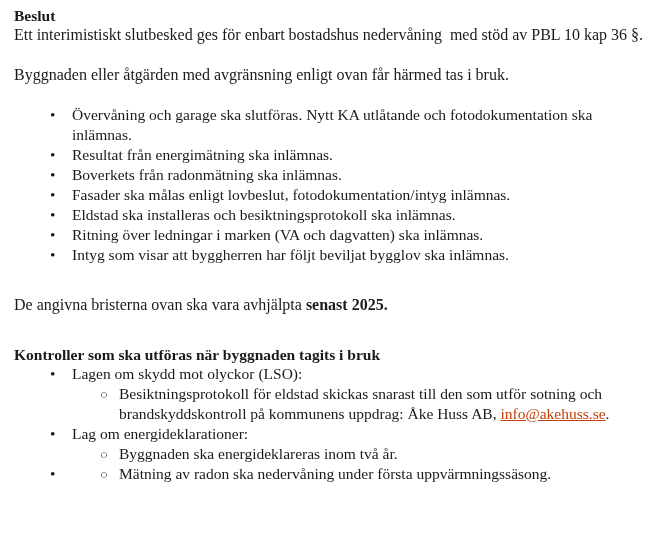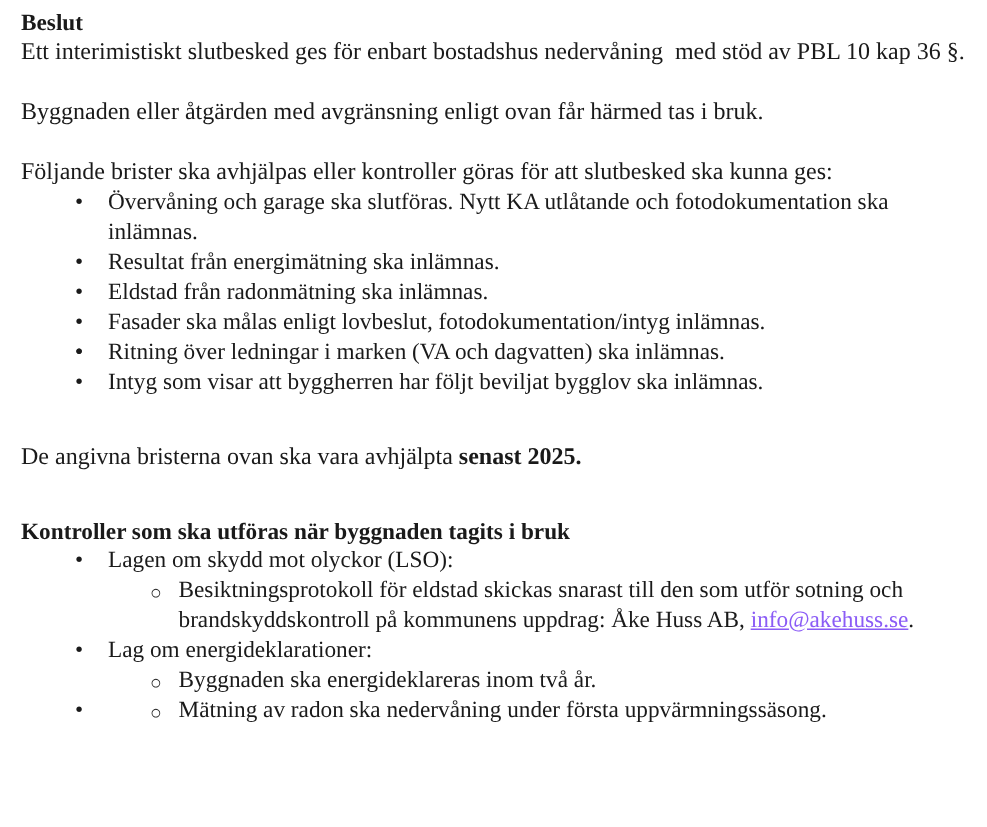--- a/index.html
+++ b/index.html
@@ -74,21 +74,21 @@
     margin: 0;
   }
   ul.lvl2 > li.subbullet > .marker-o {
     position: absolute;
     left: 28px;
     top: 0;
     font-size: 13px;
     line-height: 21px;
   }
   .mail-link {
-    color: #8b5cf6;
+    color: #c2410c;
     text-decoration: underline;
   }
   b.inline-bold {
     font-weight: bold;
     text-align: right;
   }
   .nowrapfix {
     white-space: pre-wrap;
   }
 </style>
@@ -100,41 +100,41 @@
   <h1 class="h-bold">Beslut</h1>
 
   <p class="para nowrapfix">Ett interimistiskt slutbesked ges för enbart bostadshus nedervåning  med stöd av PBL 10 kap 36 §.</p>
 
   <div class="spacer-line"></div>
 
   <p class="para">Byggnaden eller åtgärden med avgränsning enligt ovan får härmed tas i bruk.</p>
 
   <div class="spacer-line"></div>
 
-  <p class="para">Följande brister ska avhjälpas eller kontroller göras för att slutbesked ska kunna ges:</p>
 
   <ul class="lvl1">
     <li class="bullet">
       <span class="marker">•</span>
       <span>Övervåning och garage ska slutföras. Nytt KA utlåtande och fotodokumentation ska inlämnas.</span>
     </li>
     <li class="bullet">
       <span class="marker">•</span>
       <span>Resultat från energimätning ska inlämnas.</span>
     </li>
     <li class="bullet">
       <span class="marker">•</span>
-      <span>Eldstad från radonmätning ska inlämnas.</span>
+      <span>Boverkets från radonmätning ska inlämnas.</span>
     </li>
     <li class="bullet">
       <span class="marker">•</span>
       <span>Fasader ska målas enligt lovbeslut, fotodokumentation/intyg inlämnas.</span>
     </li>
     <li class="bullet">
       <span class="marker">•</span>
+      <span>Eldstad ska installeras och besiktningsprotokoll ska inlämnas.</span>
     </li>
     <li class="bullet">
       <span class="marker">•</span>
       <span>Ritning över ledningar i marken (VA och dagvatten) ska inlämnas.</span>
     </li>
     <li class="bullet">
       <span class="marker">•</span>
       <span>Intyg som visar att byggherren har följt beviljat bygglov ska inlämnas.</span>
     </li>
   </ul>

